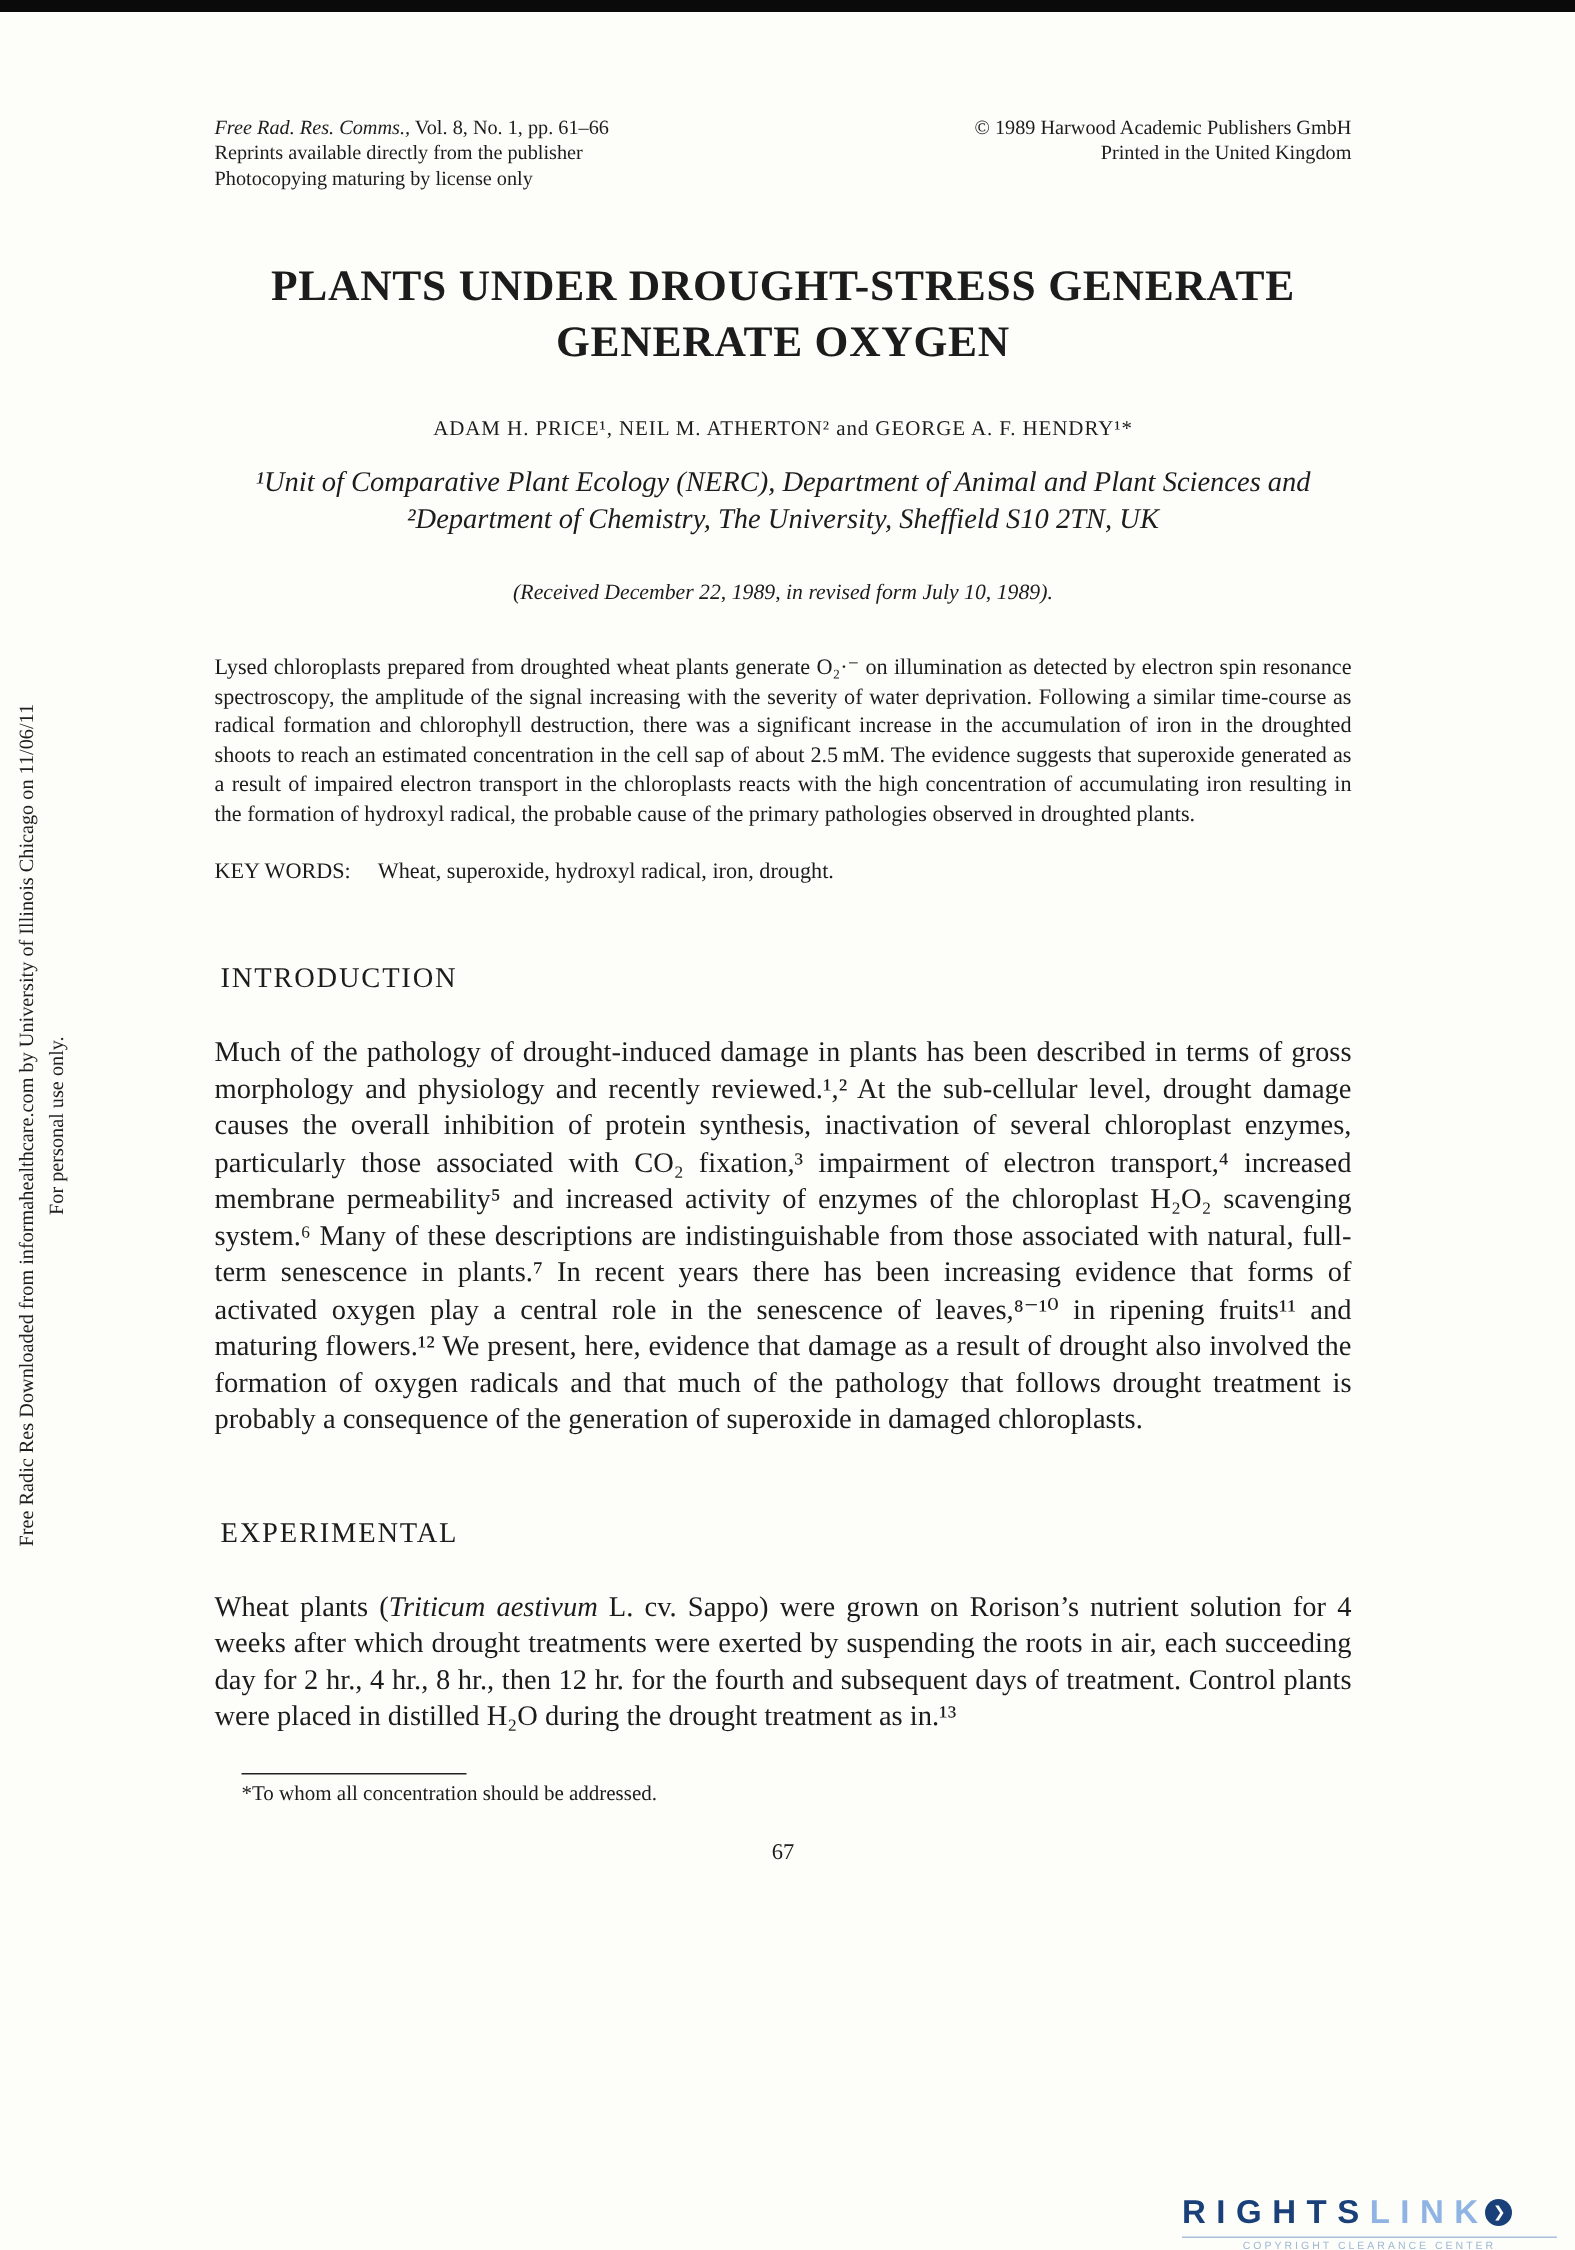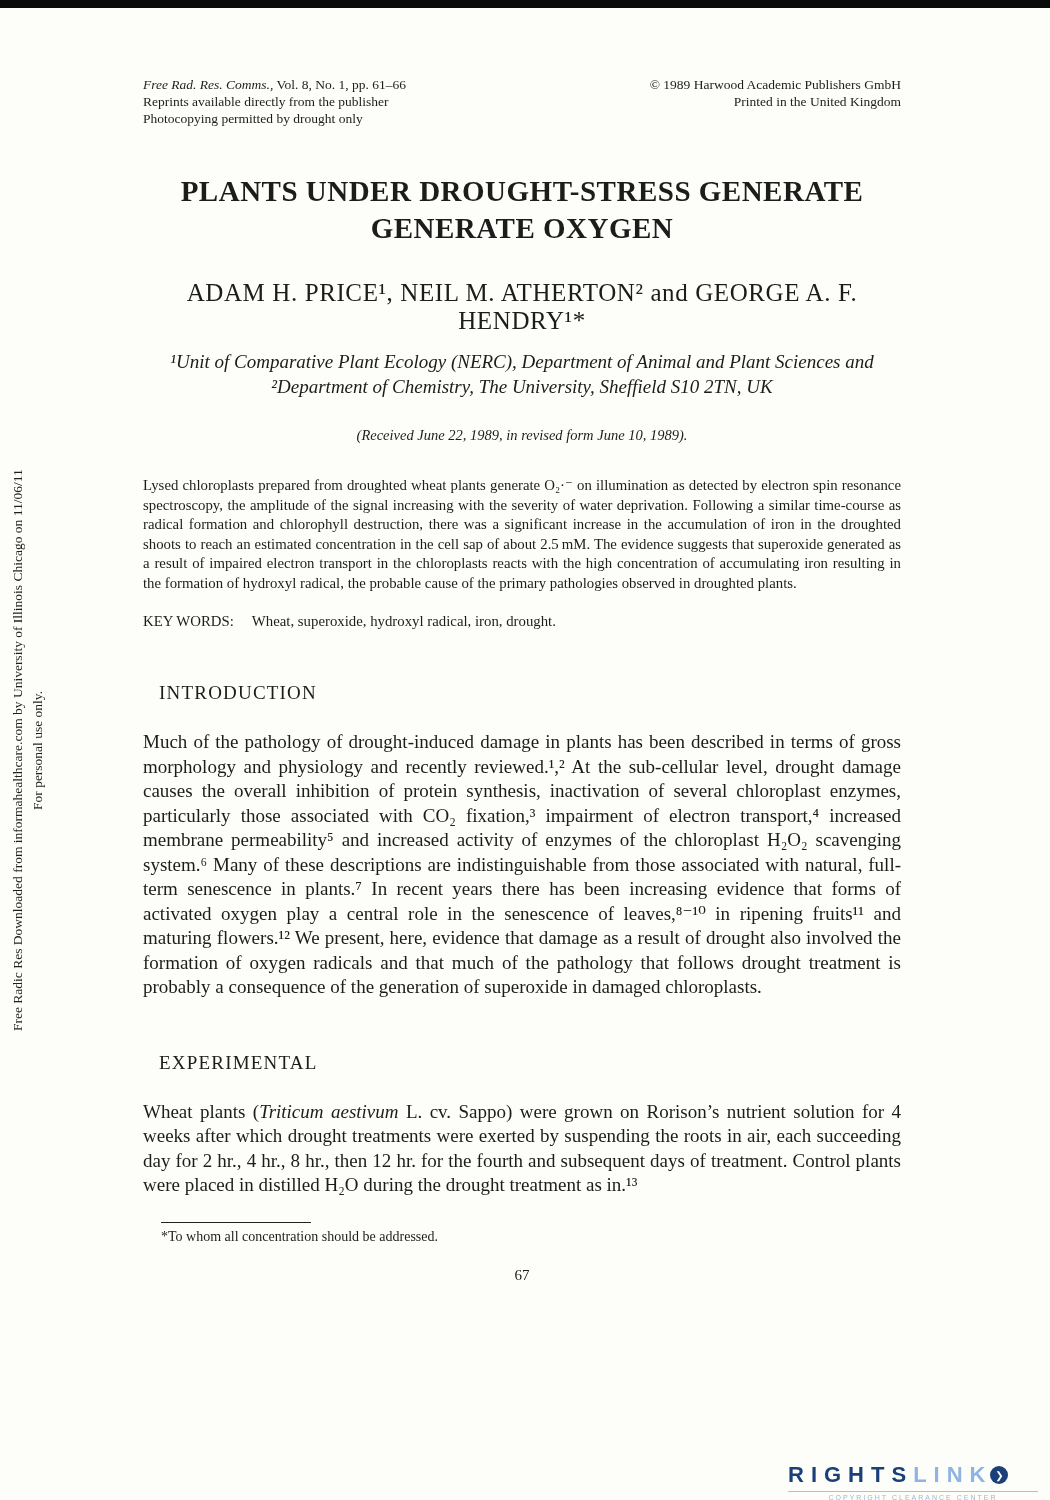--- a/index.html
+++ b/index.html
@@ -19,29 +19,29 @@
     white-space:nowrap;
   }
 
   .content { position:absolute; left:143px; top:0; width:758px; }
 
   .header { display:flex; justify-content:space-between; margin-top:76px; font-size:13.5px; line-height:17px; }
   .h-left .it { font-style:italic; }
   .h-right { text-align:right; }
 
   .title { margin:46px 0 0 0; text-align:center; font-size:29px; line-height:37px; font-weight:bold; letter-spacing:0.5px; }
-  .authors { margin-top:32px; text-align:center; font-size:25px; letter-spacing:0.6px; }
+  .authors { margin-top:32px; text-align:center; font-size:14px; letter-spacing:0.6px; }
   .affiliation { margin-top:14px; text-align:center; font-style:italic; font-size:19px; line-height:25px; padding:0 10px; }
   .received { margin-top:28px; text-align:center; font-style:italic; font-size:14.5px; }
 
   .abstract { margin:32px 0 0 0; font-size:14.8px; line-height:19.5px; text-align:justify; }
   .keywords { margin-top:20px; font-size:14.8px; }
   .kw-label { margin-right:18px; }
 
-  .section-heading { margin:52px 0 0 16px; font-size:19px; font-weight:normal; letter-spacing:1.2px; }
+  .section-heading { margin:52px 0 0 4px; font-size:19px; font-weight:normal; letter-spacing:1.2px; }
   .body-para { margin:26px 0 0 0; font-size:19px; line-height:24.5px; text-align:justify; }
   .it { font-style:italic; }
 
   .footnote-rule { margin:24px 0 0 18px; width:150px; border-top:1.5px solid #222; }
   .footnote { margin:6px 0 0 18px; font-size:14px; }
   .page-number { margin-top:22px; text-align:center; font-size:15px; }
 
   
   .rightslink { position:absolute; left:788px; top:1430px; width:250px; cursor:pointer; font-family:"Liberation Sans","DejaVu Sans",sans-serif; }
   .rl-row { display:flex; align-items:center;margin-top:32px; }
@@ -65,38 +65,38 @@
     <div>Free Radic Res Downloaded from informahealthcare.com by University of Illinois Chicago on 11/06/11</div>
     <div>For personal use only.</div>
   </div>
 
   <div class="content">
 
     <div class="header">
       <div class="h-left">
         <div><span class="it">Free Rad. Res. Comms.,</span><span> Vol. 8, No. 1, pp. 61–66</span></div>
         <div>Reprints available directly from the publisher</div>
-        <div>Photocopying permitted by drought only</div>
+        <div>Photocopying maturing by license only</div>
       </div>
       <div class="h-right">
         <div>© 1989 Harwood Academic Publishers GmbH</div>
         <div>Printed in the United Kingdom</div>
       </div>
     </div>
 
     <h1 class="title">
       <div>PLANTS UNDER DROUGHT-STRESS GENERATE</div>
       <div>GENERATE OXYGEN</div>
     </h1>
 
     <div class="authors">ADAM H. PRICE¹, NEIL M. ATHERTON² and GEORGE A. F. HENDRY¹*</div>
 
     <div class="affiliation">¹Unit of Comparative Plant Ecology (NERC), Department of Animal and Plant Sciences and ²Department of Chemistry, The University, Sheffield S10 2TN, UK</div>
 
-    <div class="received">(Received June 22, 1989, in revised form June 10, 1989).</div>
+    <div class="received">(Received December 22, 1989, in revised form July 10, 1989).</div>
 
     <p class="abstract">Lysed chloroplasts prepared from droughted wheat plants generate O₂·⁻ on illumination as detected by electron spin resonance spectroscopy, the amplitude of the signal increasing with the severity of water deprivation. Following a similar time-course as radical formation and chlorophyll destruction, there was a significant increase in the accumulation of iron in the droughted shoots to reach an estimated concentration in the cell sap of about 2.5 mM. The evidence suggests that superoxide generated as a result of impaired electron transport in the chloroplasts reacts with the high concentration of accumulating iron resulting in the formation of hydroxyl radical, the probable cause of the primary pathologies observed in droughted plants.</p>
 
     <div class="keywords">
       <span class="kw-label">KEY WORDS:</span><span>Wheat, superoxide, hydroxyl radical, iron, drought.</span>
     </div>
 
     <h2 class="section-heading">INTRODUCTION</h2>
     <p class="body-para">Much of the pathology of drought-induced damage in plants has been described in terms of gross morphology and physiology and recently reviewed.¹,² At the sub-cellular level, drought damage causes the overall inhibition of protein synthesis, inactivation of several chloroplast enzymes, particularly those associated with CO₂ fixation,³ impairment of electron transport,⁴ increased membrane permeability⁵ and increased activity of enzymes of the chloroplast H₂O₂ scavenging system.⁶ Many of these descriptions are indistinguishable from those associated with natural, full-term senescence in plants.⁷ In recent years there has been increasing evidence that forms of activated oxygen play a central role in the senescence of leaves,⁸⁻¹⁰ in ripening fruits¹¹ and maturing flowers.¹² We present, here, evidence that damage as a result of drought also involved the formation of oxygen radicals and that much of the pathology that follows drought treatment is probably a consequence of the generation of superoxide in damaged chloroplasts.</p>
 

